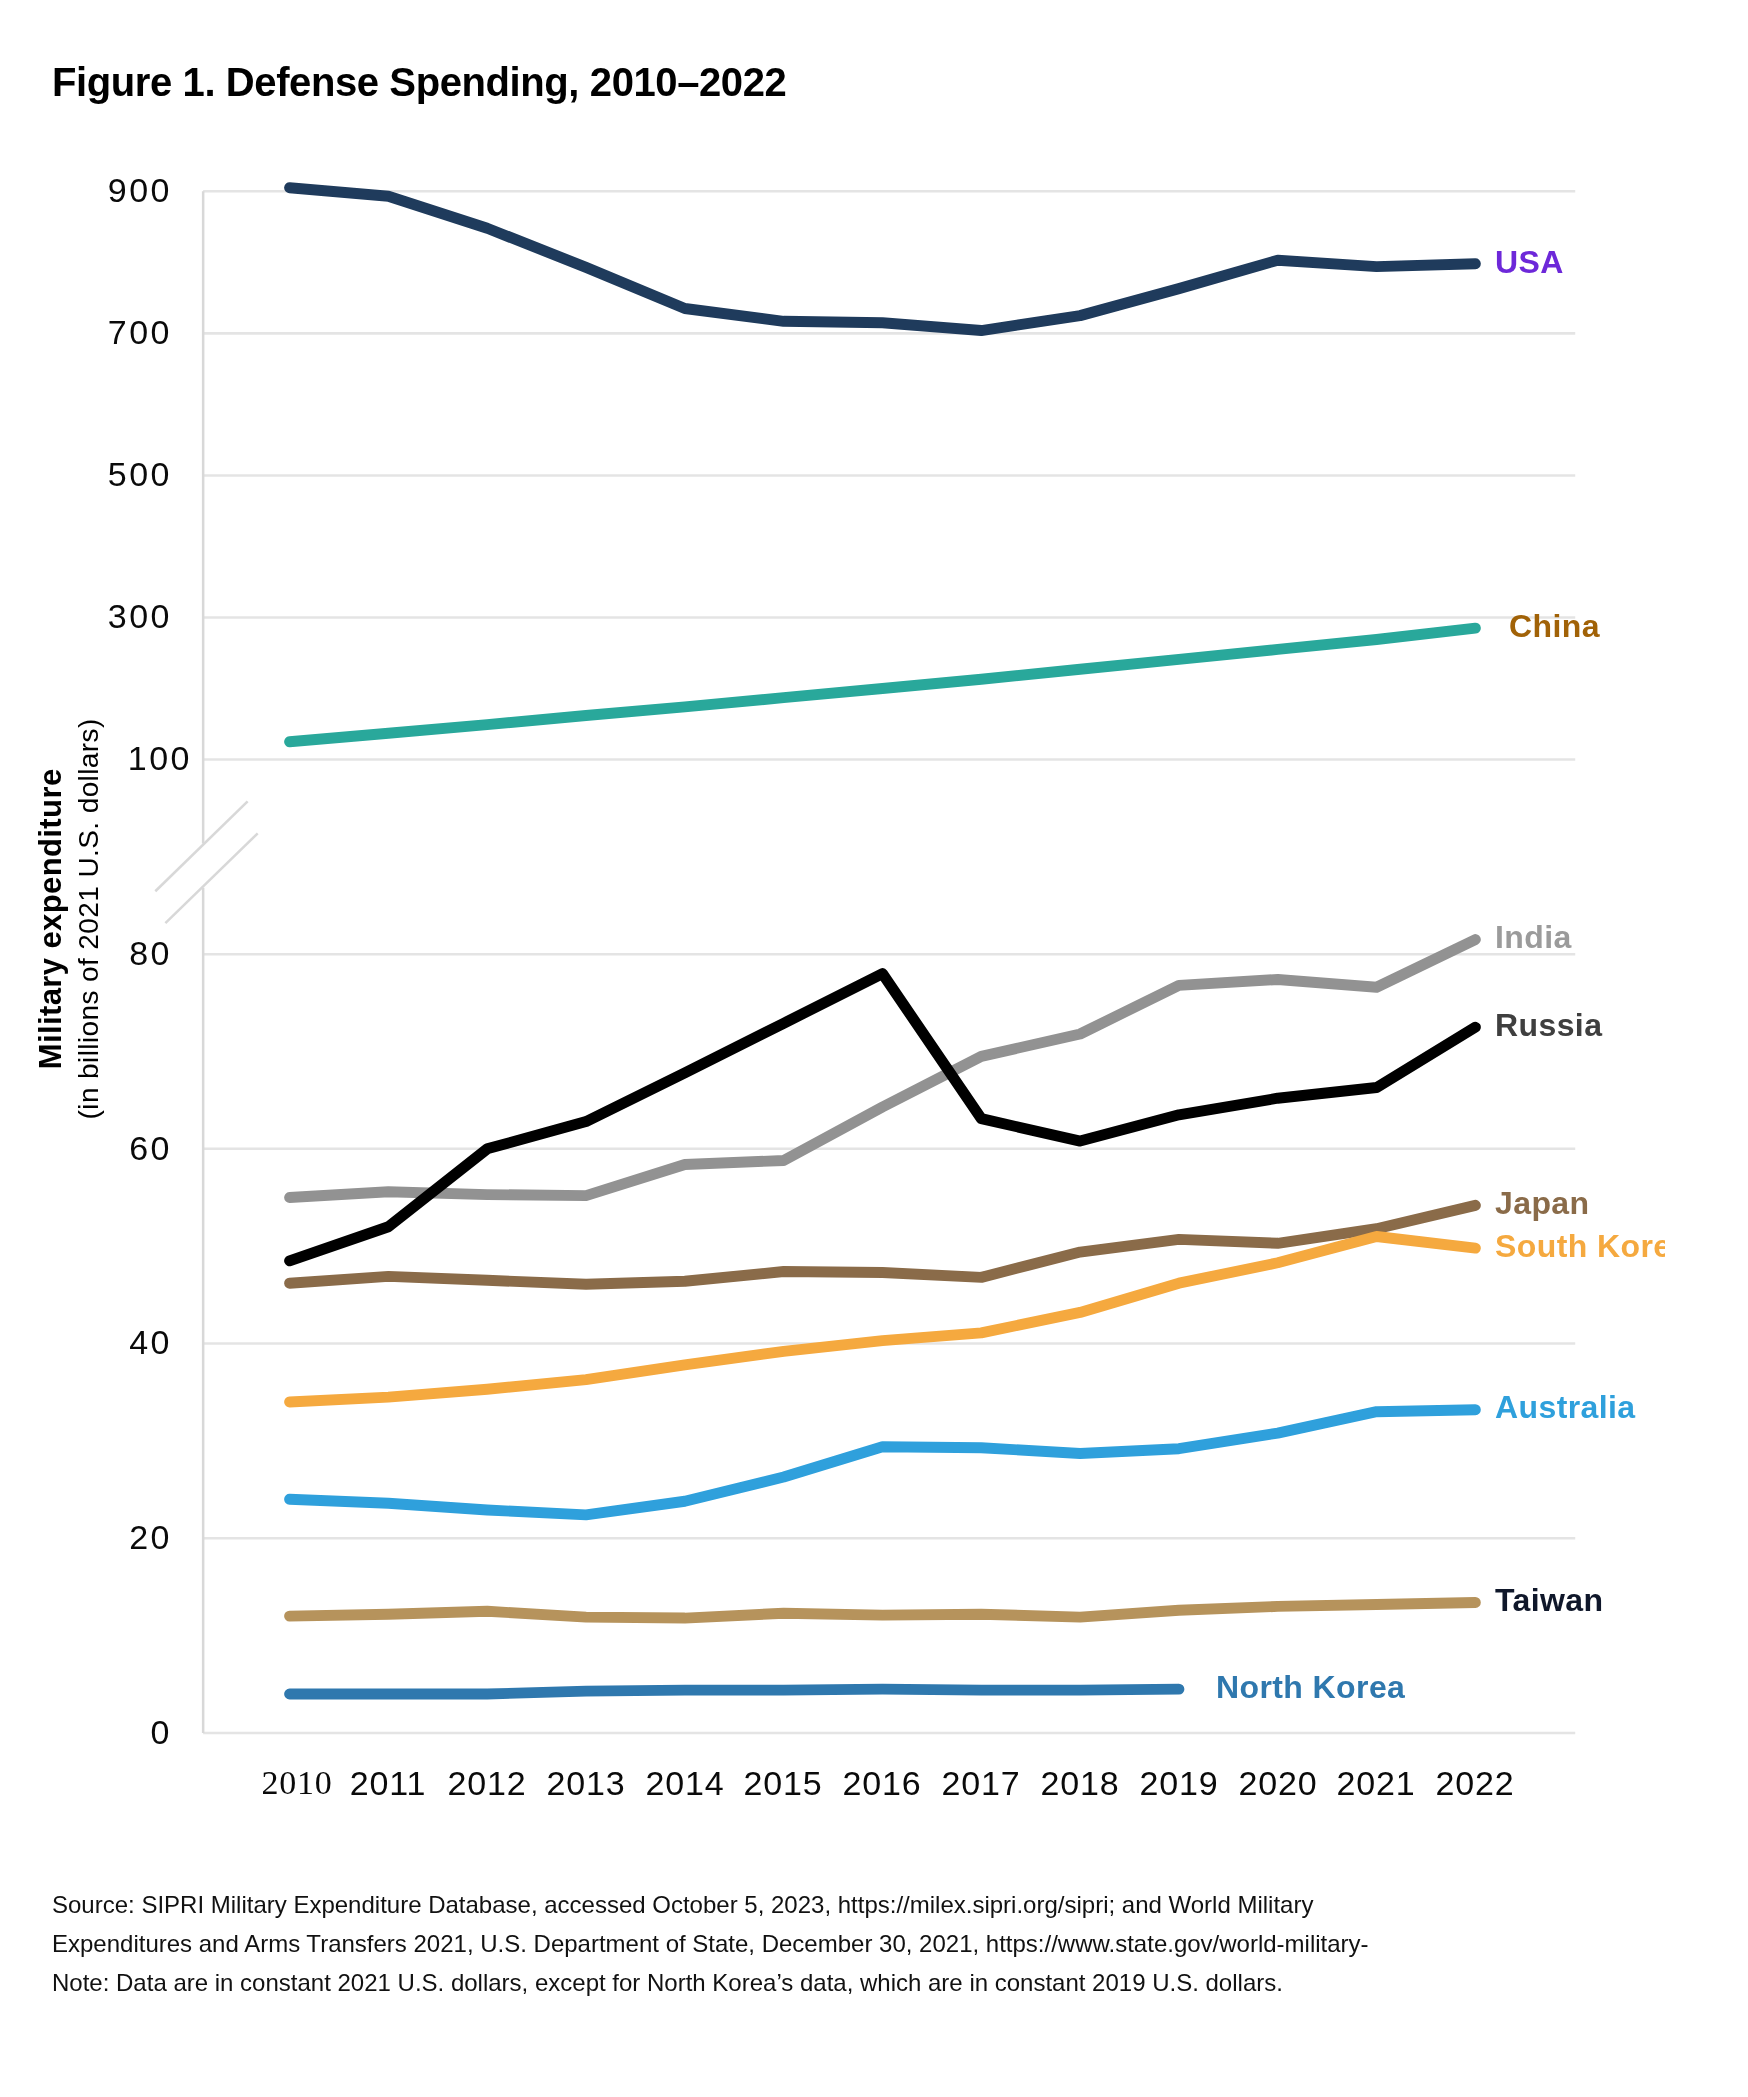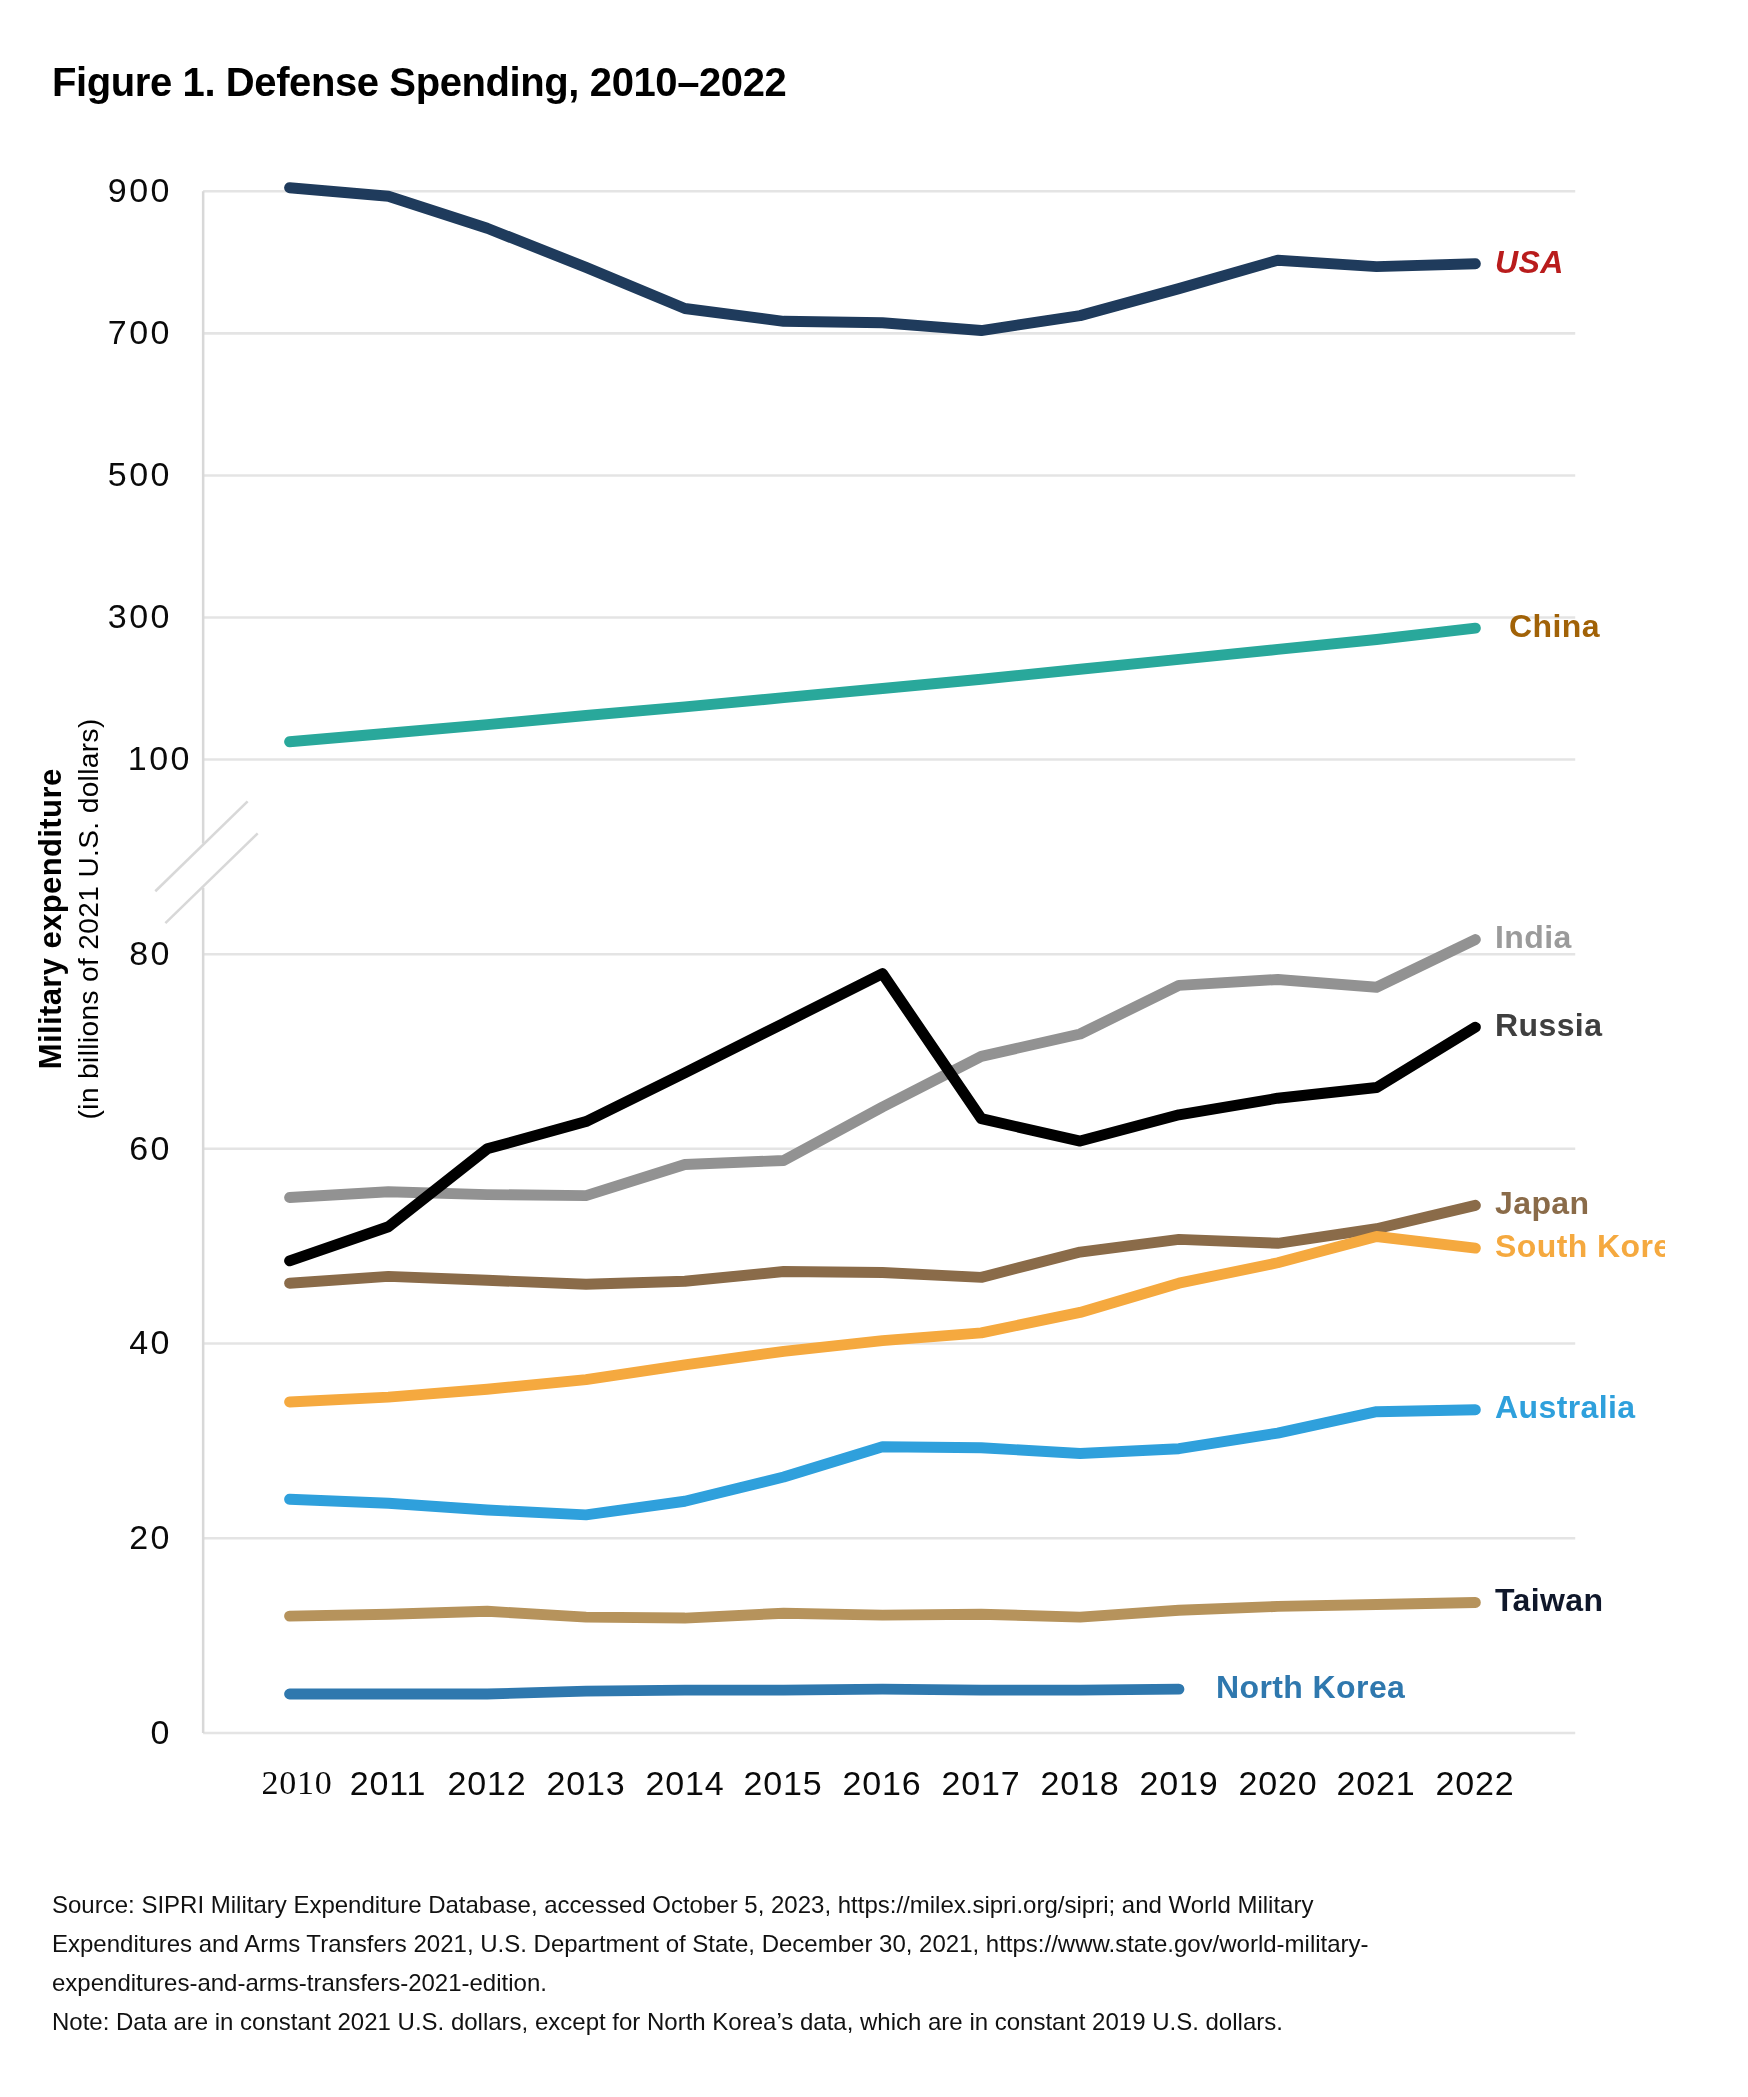--- a/index.html
+++ b/index.html
@@ -139,32 +139,31 @@
       <div class="x-tick" style="left: 783px;">2015</div>
       <div class="x-tick" style="left: 882px;">2016</div>
       <div class="x-tick" style="left: 981px;">2017</div>
       <div class="x-tick" style="left: 1080px;">2018</div>
       <div class="x-tick" style="left: 1179px;">2019</div>
       <div class="x-tick" style="left: 1278px;">2020</div>
       <div class="x-tick" style="left: 1376px;">2021</div>
       <div class="x-tick" style="left: 1475px;">2022</div>
     </div>
   <div id="label-layer">
-      <div class="series-label" style="color: #b91c1c; top: 244px; left: 1495px; font-style: italic;">USA</div>
+      <div class="series-label" style="color: #6d28d9; top: 244px; left: 1495px;">USA</div>
       <div class="series-label" style="color: #a16207; top: 608px; left: 1509px;">China</div>
       <div class="series-label" style="color: rgb(155, 155, 155); top: 919px; left: 1495px;">India</div>
       <div class="series-label" style="color: rgb(63, 63, 63); top: 1007px; left: 1495px;">Russia</div>
       <div class="series-label" style="color: rgb(138, 107, 73); top: 1185px; left: 1495px;">Japan</div>
       <div class="series-label" style="color: rgb(245, 169, 63); top: 1228px; left: 1495px;">South Korea</div>
       <div class="series-label" style="color: rgb(47, 160, 220); top: 1389px; left: 1495px;">Australia</div>
       <div class="series-label" style="color: #0f172a; top: 1582px; left: 1495px; text-align: center;">Taiwan</div>
       <div class="series-label" style="color: rgb(47, 120, 174); top: 1669px; left: 1216px;">North Korea</div>
     </div>
 
   <div id="source-block">
     <p>Source: SIPRI Military Expenditure Database, accessed October 5, 2023, https://milex.sipri.org/sipri; and World Military</p>
     <p>Expenditures and Arms Transfers 2021, U.S. Department of State, December 30, 2021, https://www.state.gov/world-military-</p>
-    <p>expenditures-and-arms-transfers-2021-edition.</p>
     <p>Note: Data are in constant 2021 U.S. dollars, except for North Korea’s data, which are in constant 2019 U.S. dollars.</p>
   </div>
 
 </div>
 
 
 </body></html>

